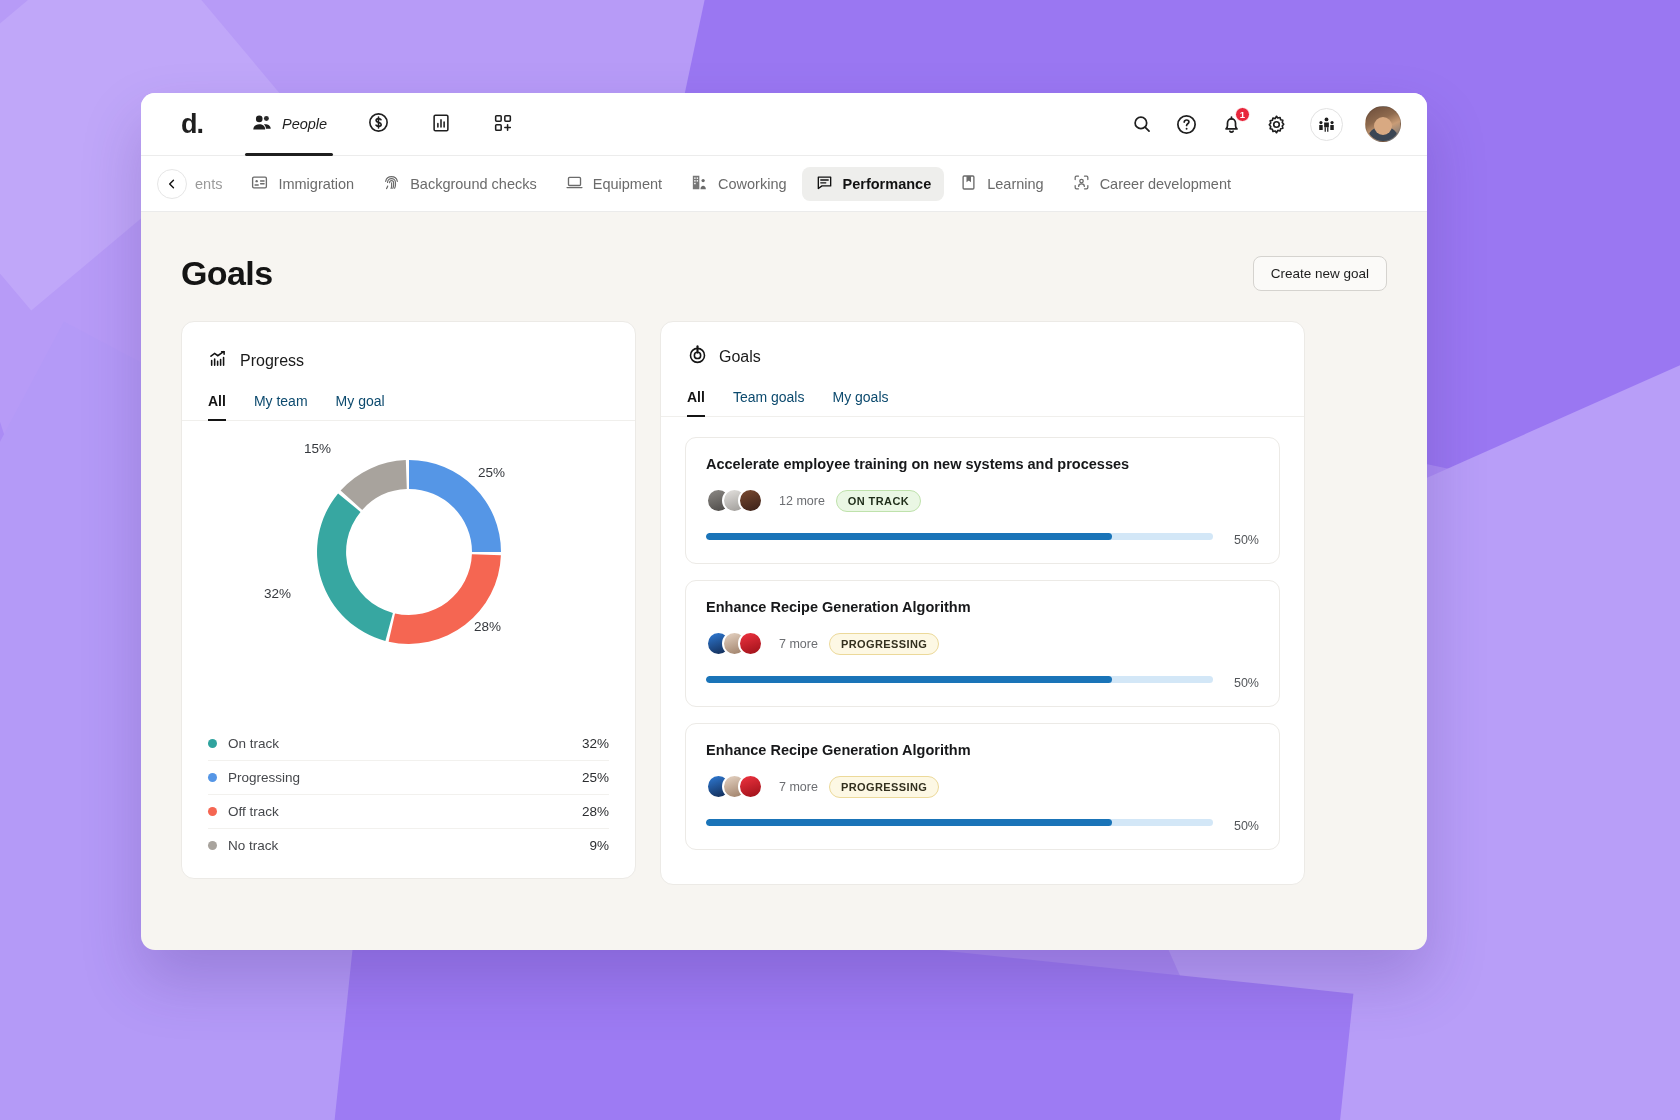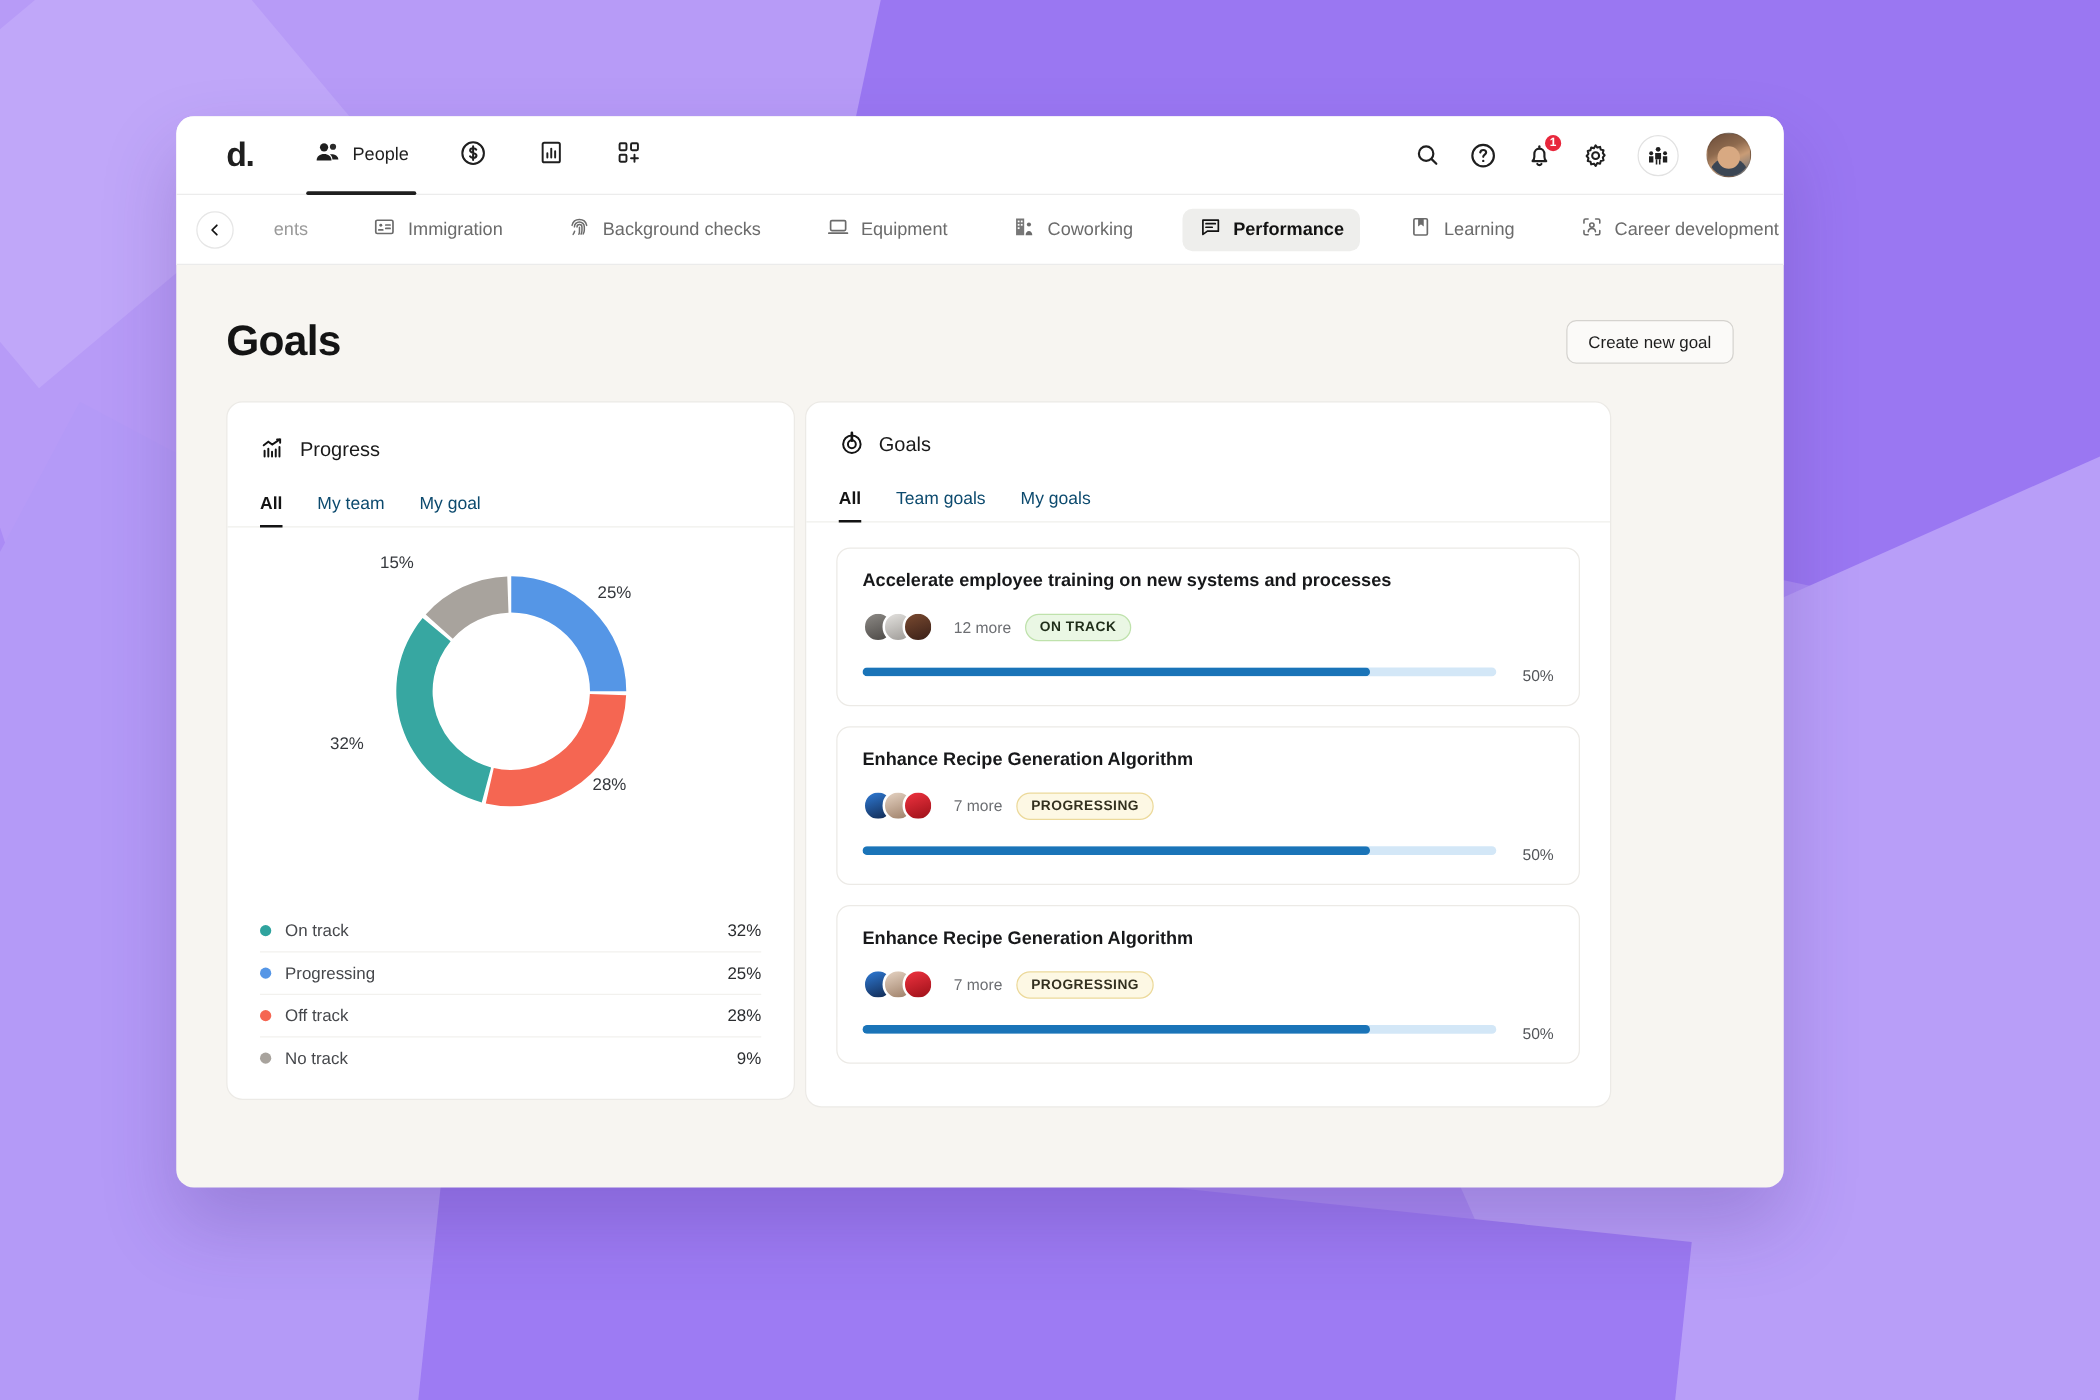--- a/index.html
+++ b/index.html
@@ -63,21 +63,21 @@
     padding: 0 26px 0 40px;
     border-bottom: 1px solid #ececec;
     position: relative;
   }
   .logo { font-size: 27px; font-weight: 700; color: #1f1f1f; letter-spacing: -1px; line-height: 1; }
   .mainnav { display: flex; align-items: center; height: 63px; margin-left: 28px; }
   .mainnav-item {
     display: flex; align-items: center; gap: 9px;
     height: 63px; padding: 0 20px;
     color: #1f1f1f; font-size: 14.5px;
-    position: relative; cursor: pointer;
+    position: relative; cursor: pointer; font-style: italic;
   }
   .mainnav-item.active::after {
     content: ""; position: absolute; left: 14px; right: 14px; bottom: 0;
     height: 3px; background: #1f1f1f; border-radius: 2px;
   }
   .topbar-right {
     margin-left: auto; display: flex; align-items: center; gap: 22px;
   }
   .icon-btn { cursor: pointer; display: flex; align-items: center; justify-content: center; position: relative; }
   .badge-dot {
@@ -119,39 +119,39 @@
   }
   .subnav-back {
     width: 30px; height: 30px; border-radius: 50%;
     border: 1px solid #e6e6e6; background: #fff;
     display: flex; align-items: center; justify-content: center;
     margin-right: 2px; cursor: pointer; flex: none; z-index: 2;
   }
   .subnav-item {
     display: flex; align-items: center; gap: 9px;
     height: 34px; padding: 0 13px; border-radius: 8px;
-    color: #6b6b6b; font-size: 14.5px; white-space: nowrap; cursor: pointer; margin-left: 24px;
+    color: #6b6b6b; font-size: 14.5px; white-space: nowrap; cursor: pointer;
   }
   .subnav-item.clipped { color: #9a9a9a; padding-left: 4px; }
   .subnav-item.active { background: #eeeeec; color: #121212; font-weight: 600; }
 
   
   .content { padding: 28px 40px 0 40px; }
   .page-head {
     display: flex; align-items: center; justify-content: space-between;
     margin-bottom: 28px; padding-top: 14px;
   }
   .page-title { font-size: 34px; font-weight: 700; color: #141414; letter-spacing: -.6px; }
   .btn-outline {
     border: 1px solid #d5d3cf; background: #fbfaf8; border-radius: 8px;
     padding: 9px 17px; font-size: 13.5px; color: #1d1d1d; cursor: pointer;
     font-family: inherit;
   }
 
-  .panels { display: flex; gap: 8px; align-items: flex-start; }
+  .panels { display: flex; gap: 24px; align-items: flex-start; }
   .card { background: #fff; border-radius: 13px; border: 1px solid #eceae6; }
   .card-progress { width: 455px; padding: 26px 0 16px 0; }
   .card-goals { width: 645px; padding: 22px 0 18px 0; }
 
   .card-head {
     display: flex; align-items: center; gap: 11px;
     padding: 0 26px; margin-bottom: 20px;
   }
   .card-title { font-size: 16px; color: #1a1a1a; font-weight: 500; }
 

